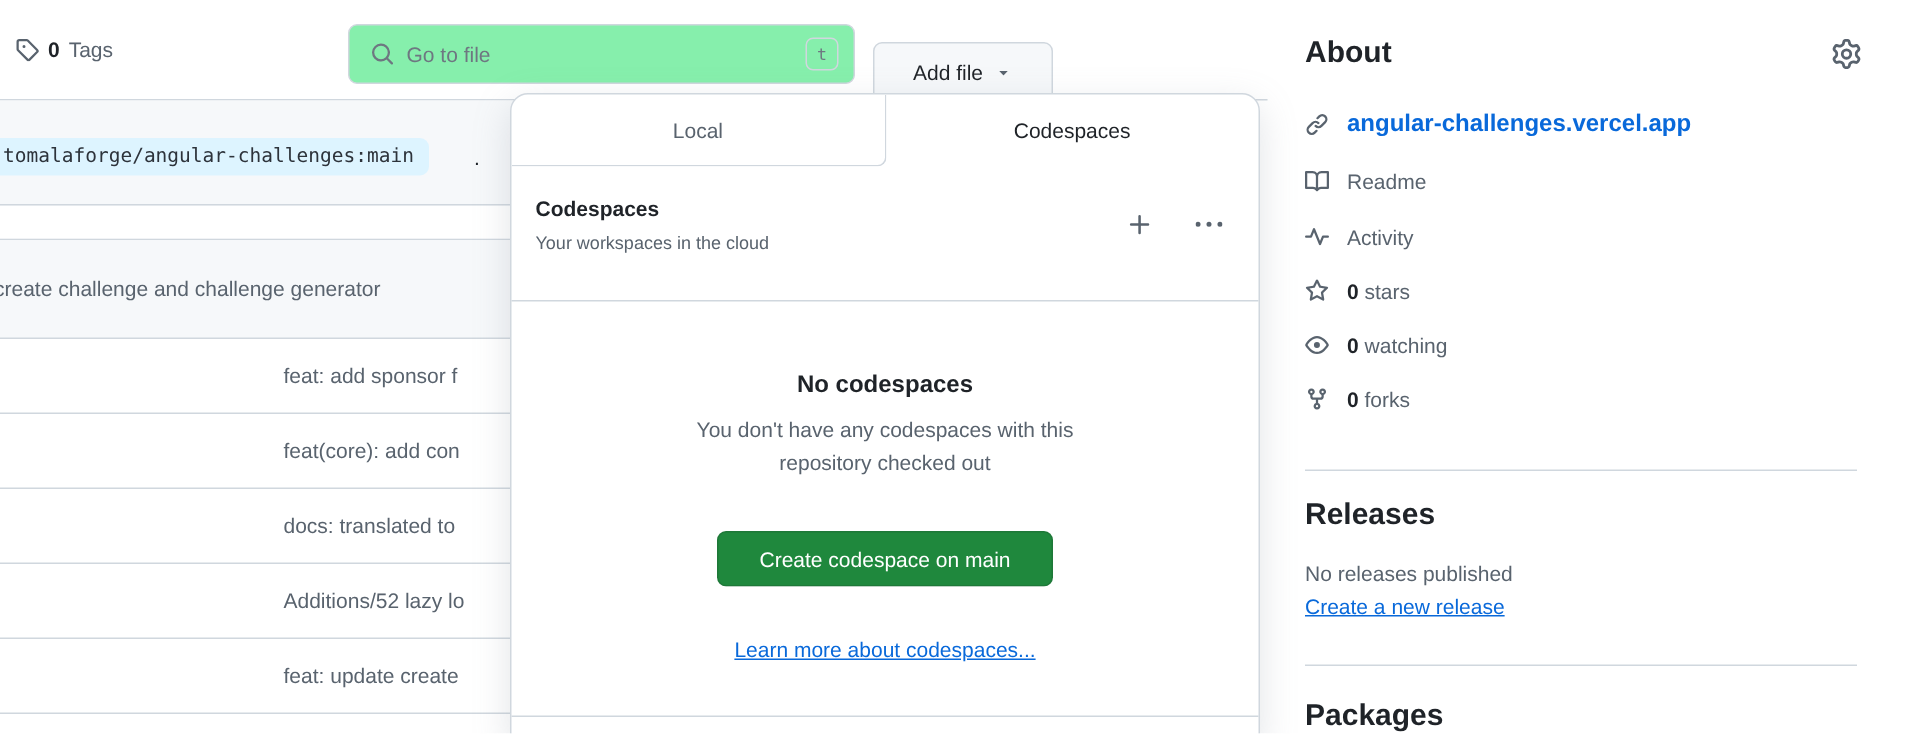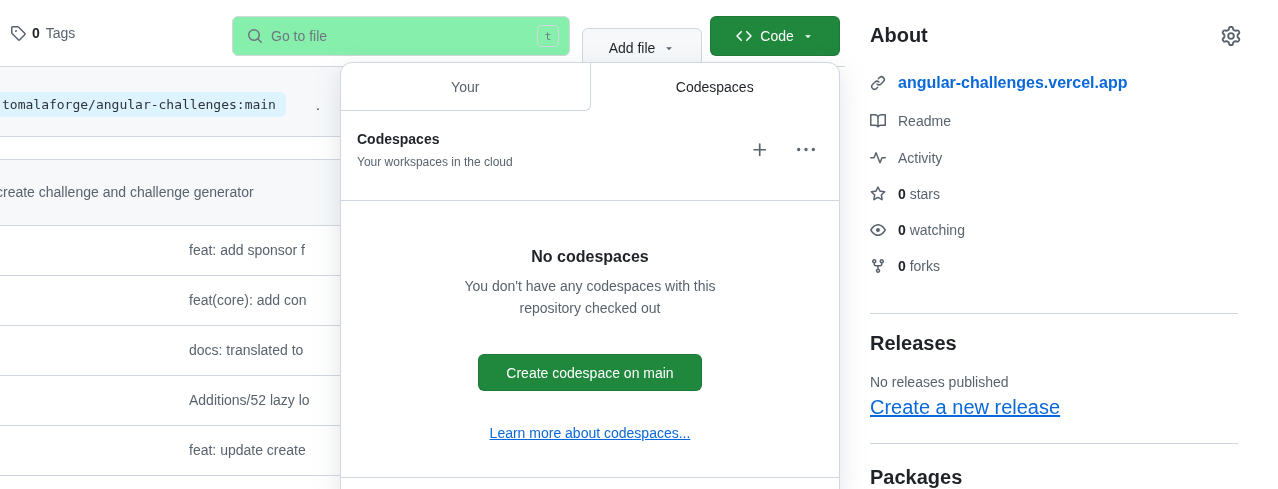--- a/index.html
+++ b/index.html
@@ -60,21 +60,21 @@
   
   .sidebar { position:absolute; left:870px; top:0; width:368px; }
   .about-title { position:absolute; left:0; top:24px; font-size:20px; font-weight:700; color:#1f2328; }
   .website-row { position:absolute; left:0; top:74px; display:flex; align-items:center; gap:12px; }
   .website-row .link { font-size:16px; font-weight:700; color:#0969da; cursor:pointer; }
   .meta-item { position:absolute; left:0; display:flex; align-items:center; gap:12px; font-size:14px; color:#59636e; cursor:pointer; }
   .meta-item .cnt { font-weight:700; color:#1f2328; }
   .sb-divider { position:absolute; left:0; width:368px; height:1px; background:#d0d7de; }
   .section-title { position:absolute; left:0; font-size:20px; font-weight:700; color:#1f2328; }
   .releases-empty { position:absolute; left:0; top:374px; font-size:14px; color:#59636e; }
-  .releases-link { position:absolute; left:0; top:396px; font-size:20px; color:#0969da; text-decoration:underline; cursor:pointer; }
+  .releases-link { position:absolute; left:0; top:396px; font-size:14px; color:#0969da; text-decoration:underline; cursor:pointer; }
 </style>
 </head>
 <body>
 
 <div class="screen">
 
   <div class="tags-group">
     <svg class="icon16 muted-ic" viewBox="0 0 16 16" fill="currentColor">
         <path d="M1 7.775V2.75C1 1.784 1.784 1 2.75 1h5.025c.464 0 .91.184 1.238.513l6.25 6.25a1.75 1.75 0 0 1 0 2.474l-5.026 5.026a1.75 1.75 0 0 1-2.474 0l-6.25-6.25A1.752 1.752 0 0 1 1 7.775Zm1.5 0c0 .066.026.13.073.177l6.25 6.25a.25.25 0 0 0 .354 0l5.025-5.025a.25.25 0 0 0 0-.354l-6.25-6.25a.25.25 0 0 0-.177-.073H2.75a.25.25 0 0 0-.25.25ZM6 5a1 1 0 1 1 0 2 1 1 0 0 1 0-2Z"></path>
       </svg>
@@ -90,29 +90,20 @@
     <span class="kbd">t</span>
   </div>
 
   <div class="btn btn-addfile">
     <span>Add file</span>
     <svg class="caret muted-ic" viewBox="0 0 16 16" fill="currentColor">
         <path d="m4.427 7.427 3.396 3.396a.25.25 0 0 0 .354 0l3.396-3.396A.25.25 0 0 0 11.396 7H4.604a.25.25 0 0 0-.177.427Z"></path>
       </svg>
   </div>
 
-  <div class="btn btn-code">
-    <svg class="icon16" viewBox="0 0 16 16" fill="currentColor">
-        <path d="m11.28 3.22 4.25 4.25a.75.75 0 0 1 0 1.06l-4.25 4.25a.749.749 0 0 1-1.275-.326.749.749 0 0 1 .215-.734L13.94 8l-3.72-3.72a.749.749 0 0 1 .326-1.275.749.749 0 0 1 .734.215Zm-6.56 0a.751.751 0 0 1 1.042.018.751.751 0 0 1 .018 1.042L2.06 8l3.72 3.72a.749.749 0 0 1-.326 1.275.749.749 0 0 1-.734-.215L.47 8.53a.75.75 0 0 1 0-1.06Z"></path>
-      </svg>
-    <span>Code</span>
-    <svg class="caret" viewBox="0 0 16 16" fill="currentColor">
-        <path d="m4.427 7.427 3.396 3.396a.25.25 0 0 0 .354 0l3.396-3.396A.25.25 0 0 0 11.396 7H4.604a.25.25 0 0 0-.177.427Z"></path>
-      </svg>
-  </div>
 
   <svg class="gear-btn" viewBox="0 0 16 16" fill="currentColor">
       <path d="M8 0a8.2 8.2 0 0 1 .701.031C9.444.095 9.99.645 10.16 1.29l.288 1.107c.018.066.079.158.212.224.231.114.454.243.668.386.123.082.233.09.299.071l1.103-.303c.644-.176 1.392.021 1.82.63.27.385.506.792.704 1.218.315.675.111 1.422-.364 1.891l-.814.806c-.049.048-.098.147-.088.294.016.257.016.515 0 .772-.01.147.038.246.088.294l.814.806c.475.469.679 1.216.364 1.891a7.977 7.977 0 0 1-.704 1.217c-.428.61-1.176.807-1.82.63l-1.102-.302c-.067-.019-.177-.011-.3.071a5.909 5.909 0 0 1-.668.386c-.133.066-.194.158-.211.224l-.29 1.106c-.168.646-.715 1.196-1.458 1.26a8.006 8.006 0 0 1-1.402 0c-.743-.064-1.289-.614-1.458-1.26l-.289-1.106c-.018-.066-.079-.158-.212-.224a5.738 5.738 0 0 1-.668-.386c-.123-.082-.233-.09-.299-.071l-1.103.303c-.644.176-1.392-.021-1.82-.63a8.12 8.12 0 0 1-.704-1.218c-.315-.675-.111-1.422.363-1.891l.815-.806c.05-.048.098-.147.088-.294a6.214 6.214 0 0 1 0-.772c.01-.147-.038-.246-.088-.294l-.815-.806C.635 6.045.431 5.298.746 4.623a7.92 7.92 0 0 1 .704-1.217c.428-.61 1.176-.807 1.82-.63l1.102.302c.067.019.177.011.3-.071.214-.143.437-.272.668-.386.133-.066.194-.158.211-.224l.29-1.106C6.009.645 6.556.095 7.299.03 7.53.01 7.764 0 8 0Zm-.571 1.525c-.036.003-.108.036-.137.146l-.289 1.105c-.147.561-.549.967-.998 1.189-.173.086-.34.183-.5.29-.417.278-.97.423-1.529.27l-1.103-.303c-.109-.03-.175.016-.195.045-.22.312-.412.644-.573.99-.014.031-.021.11.059.19l.815.806c.411.406.562.957.53 1.456a4.709 4.709 0 0 0 0 .582c.032.499-.119 1.05-.53 1.456l-.815.806c-.081.08-.073.159-.059.19.162.346.353.677.573.989.02.03.085.076.195.046l1.102-.303c.56-.153 1.113-.008 1.53.27.161.107.328.204.501.29.447.222.85.629.997 1.189l.289 1.105c.029.109.101.143.137.146a6.6 6.6 0 0 0 1.142 0c.036-.003.108-.036.137-.146l.289-1.105c.147-.561.549-.967.998-1.189.173-.086.34-.183.5-.29.417-.278.97-.423 1.529-.27l1.103.303c.109.029.175-.016.195-.045.22-.313.411-.644.573-.99.014-.031.021-.11-.059-.19l-.815-.806c-.411-.406-.562-.957-.53-1.456a4.709 4.709 0 0 0 0-.582c-.032-.499.119-1.05.53-1.456l.815-.806c.081-.08.073-.159.059-.19a6.464 6.464 0 0 0-.573-.989c-.02-.03-.085-.076-.195-.046l-1.102.303c-.56.153-1.113.008-1.53-.27a4.44 4.44 0 0 0-.501-.29c-.447-.222-.85-.629-.997-1.189l-.289-1.105c-.029-.11-.101-.143-.137-.146a6.6 6.6 0 0 0-1.142 0ZM11 8a3 3 0 1 1-6 0 3 3 0 0 1 6 0ZM9.5 8a1.5 1.5 0 1 0-3.001.001A1.5 1.5 0 0 0 9.5 8Z"></path>
     </svg>
 
   <div class="divider-h" style="left:0; top:66px; width:845px;"></div>
 
   <div class="banner">
     <span class="code-pill">tomalaforge/angular-challenges:main</span>
     <span class="suffix">.</span>
@@ -136,21 +127,21 @@
     </div>
     <div class="ft-row">
       <span class="msg">feat: update create</span>
     </div>
     <div class="ft-row partial"></div>
   </div>
 
   <div class="panel">
     <div class="panel-tabs">
       <div class="panel-tab inactive">
-        <span>Your</span>
+        <span>Local</span>
       </div>
       <div class="panel-tab active">
         <span>Codespaces</span>
       </div>
     </div>
     <div class="panel-header">
       <div class="title">Codespaces</div>
       <div class="subtitle">Your workspaces in the cloud</div>
       <div class="hdr-actions">
         <svg class="icon-btn" viewBox="0 0 16 16" fill="currentColor">

